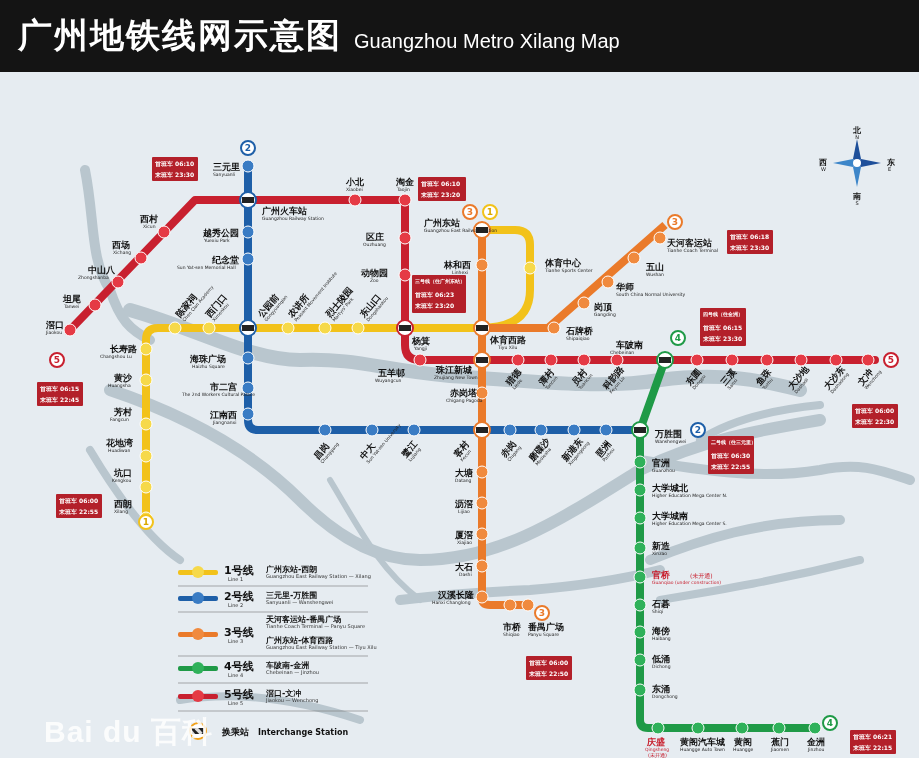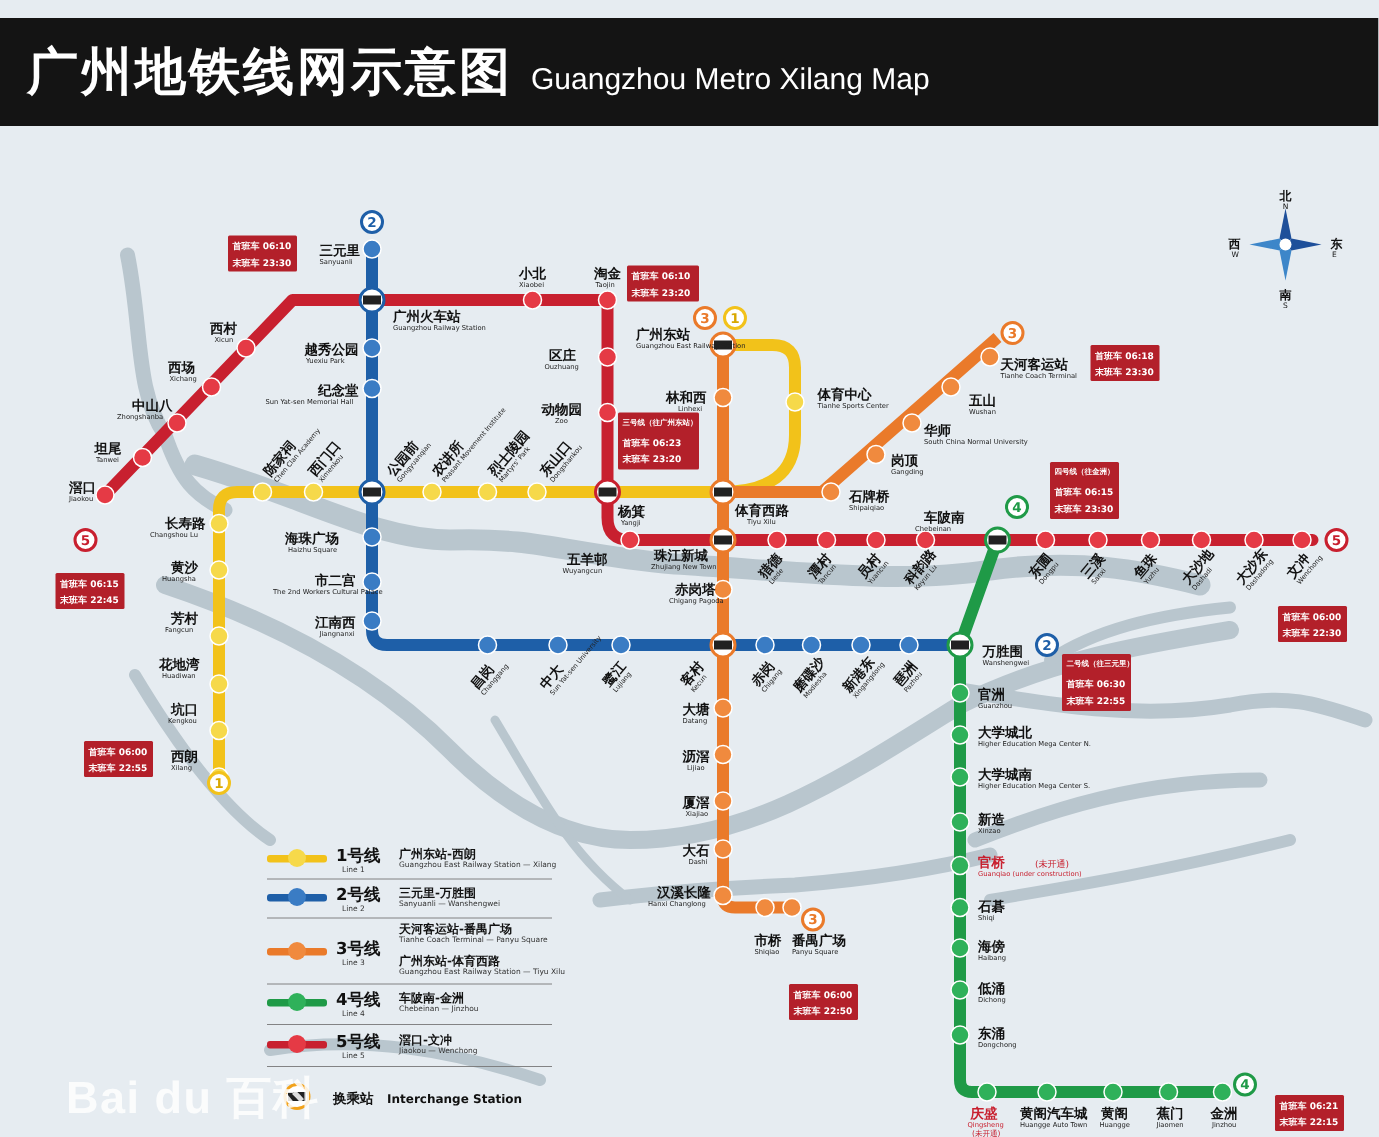--- a/index.html
+++ b/index.html
@@ -1,17 +1,17 @@
 <!DOCTYPE html>
 <html><head>
 <meta charset="utf-8">
 <style>
   html,body{margin:0;padding:0;}
   body{width:919px;height:758px;overflow:hidden;background:#e6ecf1;font-family:"DejaVu Sans",sans-serif;position:relative;}
-  .header{position:absolute;left:0;top:12px;width:919px;height:72px;background:#141414;color:#fff;display:flex;align-items:center;}
+  .header{position:absolute;left:0;top:0;width:919px;height:72px;background:#141414;color:#fff;display:flex;align-items:center;}
   .title-cn{font-size:34px;font-weight:bold;margin-left:18px;letter-spacing:2px;font-family:"DejaVu Sans",sans-serif;}
   .title-en{font-size:20px;margin-left:12px;margin-top:10px;font-family:"Liberation Sans",sans-serif;}
   svg{position:absolute;left:0;top:72px;}
   .sn{font-size:9px;font-weight:bold;fill:#111;}
   .se{font-size:4.5px;fill:#222;}
   .tb{fill:#b3202a;}
   .tbt{fill:#fff;font-size:6px;font-weight:bold;}
   .legend-cn{font-size:11px;font-weight:bold;fill:#111;}
   .legend-en{font-size:5px;fill:#333;}
   .watermark{position:absolute;left:44px;top:712px;color:#ffffff;opacity:.85;font-size:30px;font-weight:bold;font-family:"Liberation Sans",sans-serif;letter-spacing:1px;}

